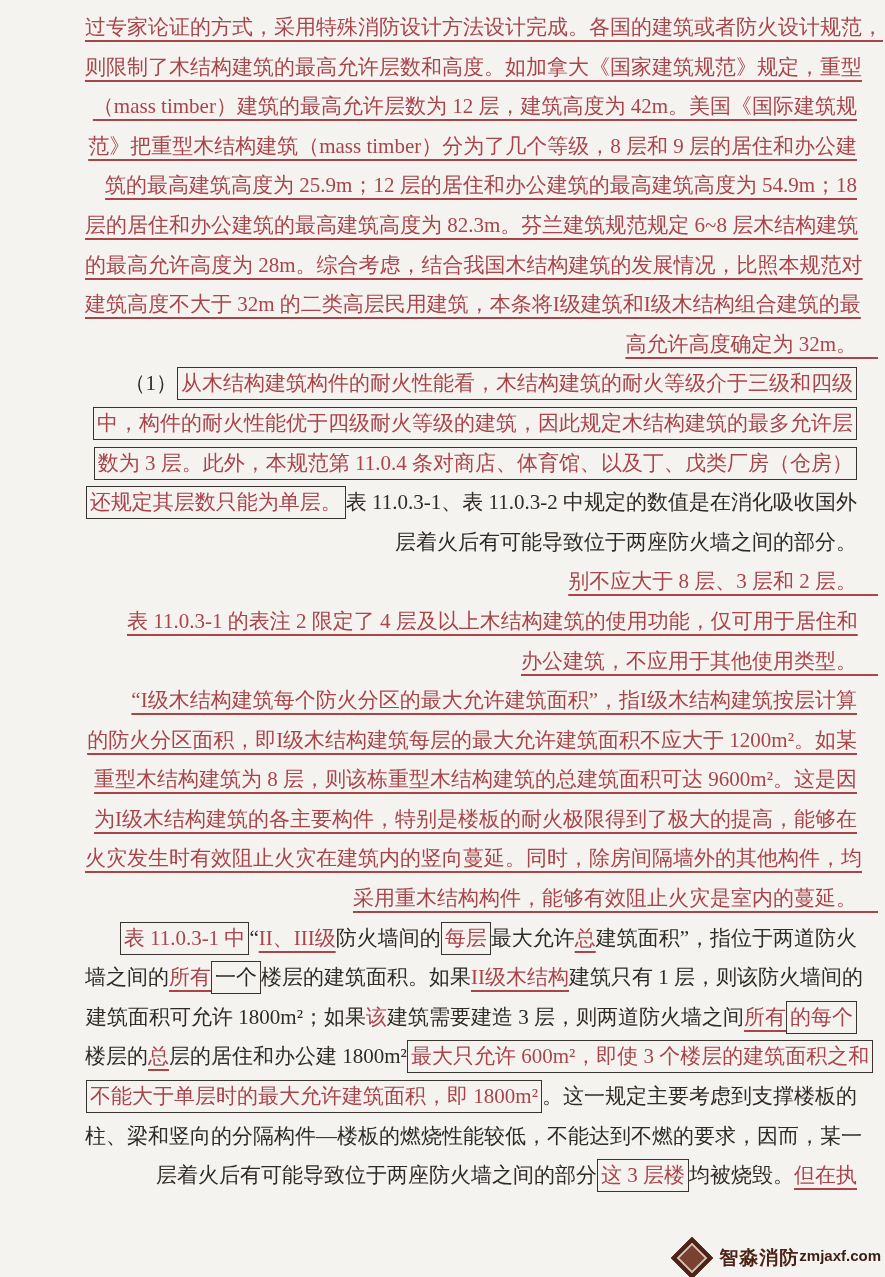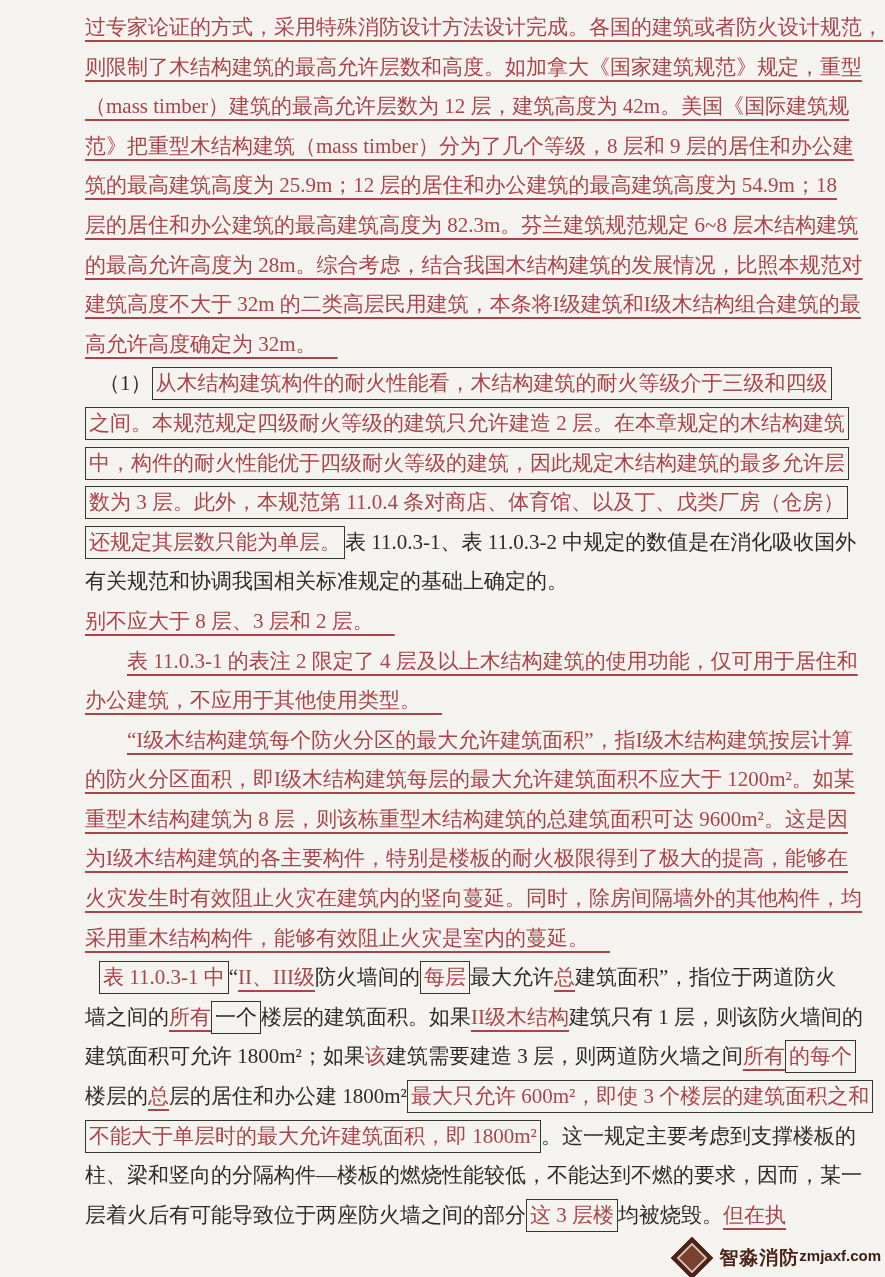--- a/index.html
+++ b/index.html
@@ -13,20 +13,21 @@
     width:885px;height:1277px;
     background:var(--bg);
     position:relative;
     overflow:hidden;
     font-family:"Liberation Serif","DejaVu Serif",serif;
   }
   .doc{
     position:absolute;
     left:85px;top:8px;
     width:772px;
+    text-align:right;
   }
   .line{
     height:39.6px;
     line-height:39.6px;
     font-size:21px;
     white-space:nowrap;
   }
   .seg-ru{
     color:var(--red);
     text-decoration:underline;
@@ -105,25 +106,24 @@
     <div class="line"><span class="seg-ru">过专家论证的方式，采用特殊消防设计方法设计完成。各国的建筑或者防火设计规范，</span></div>
     <div class="line"><span class="seg-ru">则限制了木结构建筑的最高允许层数和高度。如加拿大《国家建筑规范》规定，重型</span></div>
     <div class="line"><span class="seg-ru">（mass timber）建筑的最高允许层数为 12 层，建筑高度为 42m。美国《国际建筑规</span></div>
     <div class="line"><span class="seg-ru">范》把重型木结构建筑（mass timber）分为了几个等级，8 层和 9 层的居住和办公建</span></div>
     <div class="line"><span class="seg-ru">筑的最高建筑高度为 25.9m；12 层的居住和办公建筑的最高建筑高度为 54.9m；18</span></div>
     <div class="line"><span class="seg-ru">层的居住和办公建筑的最高建筑高度为 82.3m。芬兰建筑规范规定 6~8 层木结构建筑</span></div>
     <div class="line"><span class="seg-ru">的最高允许高度为 28m。综合考虑，结合我国木结构建筑的发展情况，比照本规范对</span></div>
     <div class="line"><span class="seg-ru">建筑高度不大于 32m 的二类高层民用建筑，本条将I级建筑和I级木结构组合建筑的最</span></div>
     <div class="line"><span class="seg-ru">高允许高度确定为 32m。　</span></div>
     <div class="line" style="padding-left: 14px;"><span class="seg-b">（1）</span><span class="seg-xr">从木结构建筑构件的耐火性能看，木结构建筑的耐火等级介于三级和四级</span></div>
-    <div class="line"><span class="seg-xr">之间。本规范规定四级耐火等级的建筑只允许建造 2 层。在本章规定的木结构建筑</span></div>
     <div class="line"><span class="seg-xr">中，构件的耐火性能优于四级耐火等级的建筑，因此规定木结构建筑的最多允许层</span></div>
     <div class="line"><span class="seg-xr">数为 3 层。此外，本规范第 11.0.4 条对商店、体育馆、以及丁、戊类厂房（仓房）</span></div>
     <div class="line"><span class="seg-xr">还规定其层数只能为单层。</span><span class="seg-b">表 11.0.3-1、表 11.0.3-2 中规定的数值是在消化吸收国外</span></div>
-    <div class="line"><span class="seg-b">有关规范和协调我国相关标准规定的基础上确定的。</span></div>
+    <div class="line"><span class="seg-b">层着火后有可能导致位于两座防火墙之间的部分。</span></div>
     <div class="line"><span class="seg-ru">别不应大于 8 层、3 层和 2 层。　</span></div>
     <div class="line" style="padding-left: 42px;"><span class="seg-ru">表 11.0.3-1 的表注 2 限定了 4 层及以上木结构建筑的使用功能，仅可用于居住和</span></div>
     <div class="line"><span class="seg-ru">办公建筑，不应用于其他使用类型。　</span></div>
     <div class="line" style="padding-left: 42px;"><span class="seg-ru">“I级木结构建筑每个防火分区的最大允许建筑面积”，指I级木结构建筑按层计算</span></div>
     <div class="line"><span class="seg-ru">的防火分区面积，即I级木结构建筑每层的最大允许建筑面积不应大于 1200m²。如某</span></div>
     <div class="line"><span class="seg-ru">重型木结构建筑为 8 层，则该栋重型木结构建筑的总建筑面积可达 9600m²。这是因</span></div>
     <div class="line"><span class="seg-ru">为I级木结构建筑的各主要构件，特别是楼板的耐火极限得到了极大的提高，能够在</span></div>
     <div class="line"><span class="seg-ru">火灾发生时有效阻止火灾在建筑内的竖向蔓延。同时，除房间隔墙外的其他构件，均</span></div>
     <div class="line"><span class="seg-ru">采用重木结构构件，能够有效阻止火灾是室内的蔓延。　</span></div>
     <div class="line" style="padding-left: 14px;"><span class="seg-xr">表 11.0.3-1 中</span><span class="seg-b">“</span><span class="seg-ru">II、III级</span><span class="seg-b">防火墙间的</span><span class="seg-xr">每层</span><span class="seg-b">最大允许</span><span class="seg-ru">总</span><span class="seg-b">建筑面积”，指位于两道防火</span></div>

